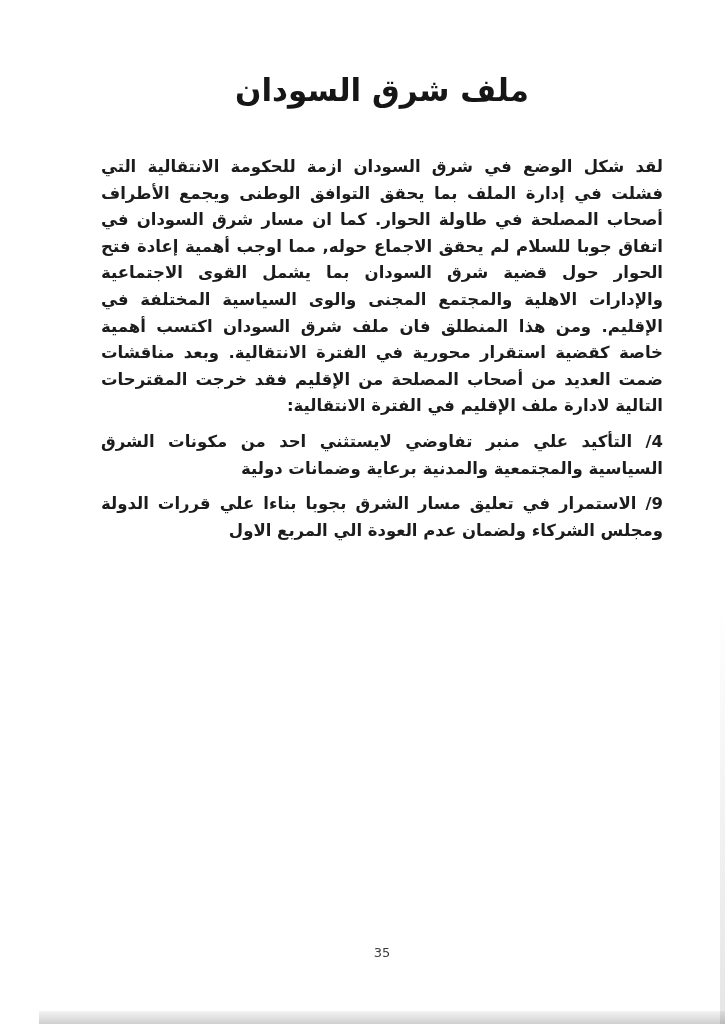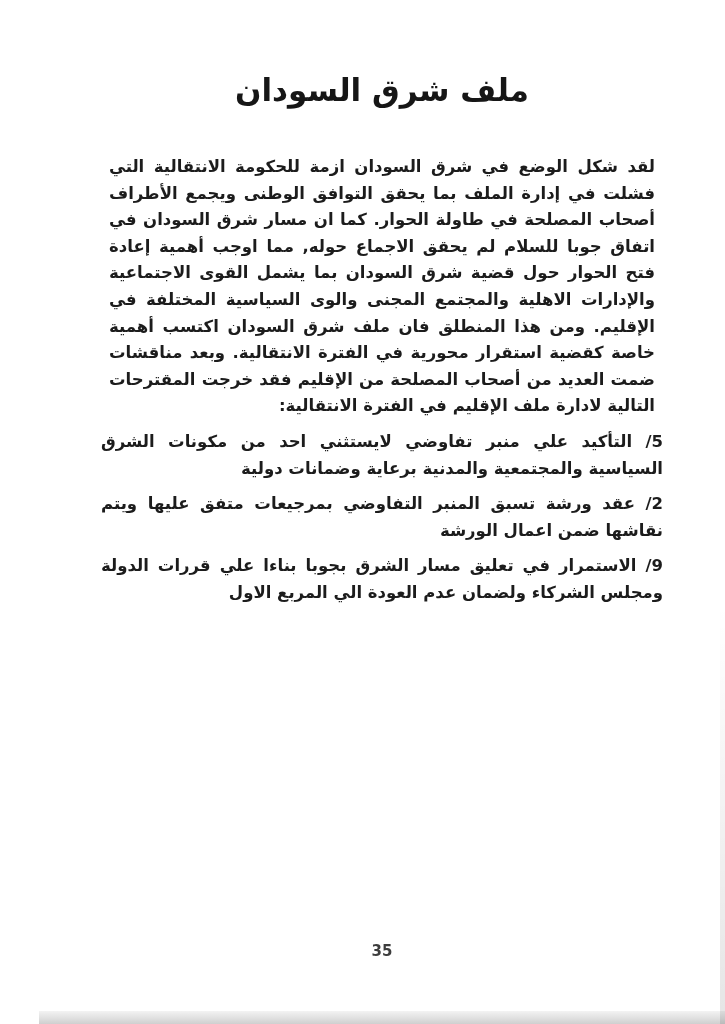--- a/index.html
+++ b/index.html
@@ -21,43 +21,43 @@
     padding: 72px 62px 0 62px;
   }
   .doc-title {
     margin: 0 0 46px 0;
     font-size: 31px;
     font-weight: bold;
     text-align: center;
     color: #161616;
   }
   .para {
-    margin: 8px;
+    margin: 0;
     font-size: 16.5px;
     font-weight: bold;
     line-height: 26.6px;
     text-align: justify;
     text-align-last: right;
   }
   .item {
     margin: 9px 0 0 0;
     font-size: 16.5px;
     font-weight: bold;
     line-height: 26.6px;
     text-align: justify;
     text-align-last: right;
   }
   .pagenum {
     position: absolute;
     bottom: 64px;
     left: 0;
     width: 100%;
     text-align: center;
-    font-size: 15px;
-    font-weight: bold;
+    font-size: 13px;
+    font-weight: normal;
     color: #3d3d3d;
   }
   .edge-bottom {
     position: absolute;
     left: 0;
     bottom: 0;
     width: 100%;
     height: 13px;
     background: linear-gradient(180deg, #f3f3f3 0%, #e0e0e0 55%, #cfcfcf 100%);
   }
@@ -72,23 +72,22 @@
 </style>
 </head>
 <body>
 
 <div class="sheet">
   <div class="content">
     <h1 class="doc-title">ملف شرق السودان</h1>
 
     <p class="para">لقد شكل الوضع في شرق السودان ازمة للحكومة الانتقالية التي فشلت في إدارة الملف بما يحقق التوافق الوطنى ويجمع الأطراف أصحاب المصلحة في طاولة الحوار. كما ان مسار شرق السودان في اتفاق جوبا للسلام لم يحقق الاجماع حوله, مما اوجب أهمية إعادة فتح الحوار حول قضية شرق السودان بما يشمل القوى الاجتماعية والإدارات الاهلية والمجتمع المجنى والوى السياسية المختلفة في الإقليم. ومن هذا المنطلق فان ملف شرق السودان اكتسب أهمية خاصة كقضية استقرار محورية في الفترة الانتقالية. وبعد مناقشات ضمت العديد من أصحاب المصلحة من الإقليم فقد خرجت المقترحات التالية لادارة ملف الإقليم في الفترة الانتقالية:</p>
 
-    <p class="item">5/ التأكيد علي منبر تفاوضي لايستثني احد من مكونات الشرق السياسية والمجتمعية والمدنية برعاية وضمانات دولية</p>
+    <p class="item">4/ التأكيد علي منبر تفاوضي لايستثني احد من مكونات الشرق السياسية والمجتمعية والمدنية برعاية وضمانات دولية</p>
 
-    <p class="item">2/ عقد ورشة تسبق المنبر التفاوضي  بمرجيعات متفق عليها ويتم نقاشها ضمن اعمال الورشة</p>
 
     <p class="item">9/ الاستمرار في تعليق مسار الشرق بجوبا بناءا علي قررات الدولة ومجلس الشركاء ولضمان عدم العودة الي المربع الاول</p>
 
   </div>
 
   <div class="pagenum">35</div>
 
   <div class="edge-bottom"></div>
   <div class="edge-right"></div>
 </div>

